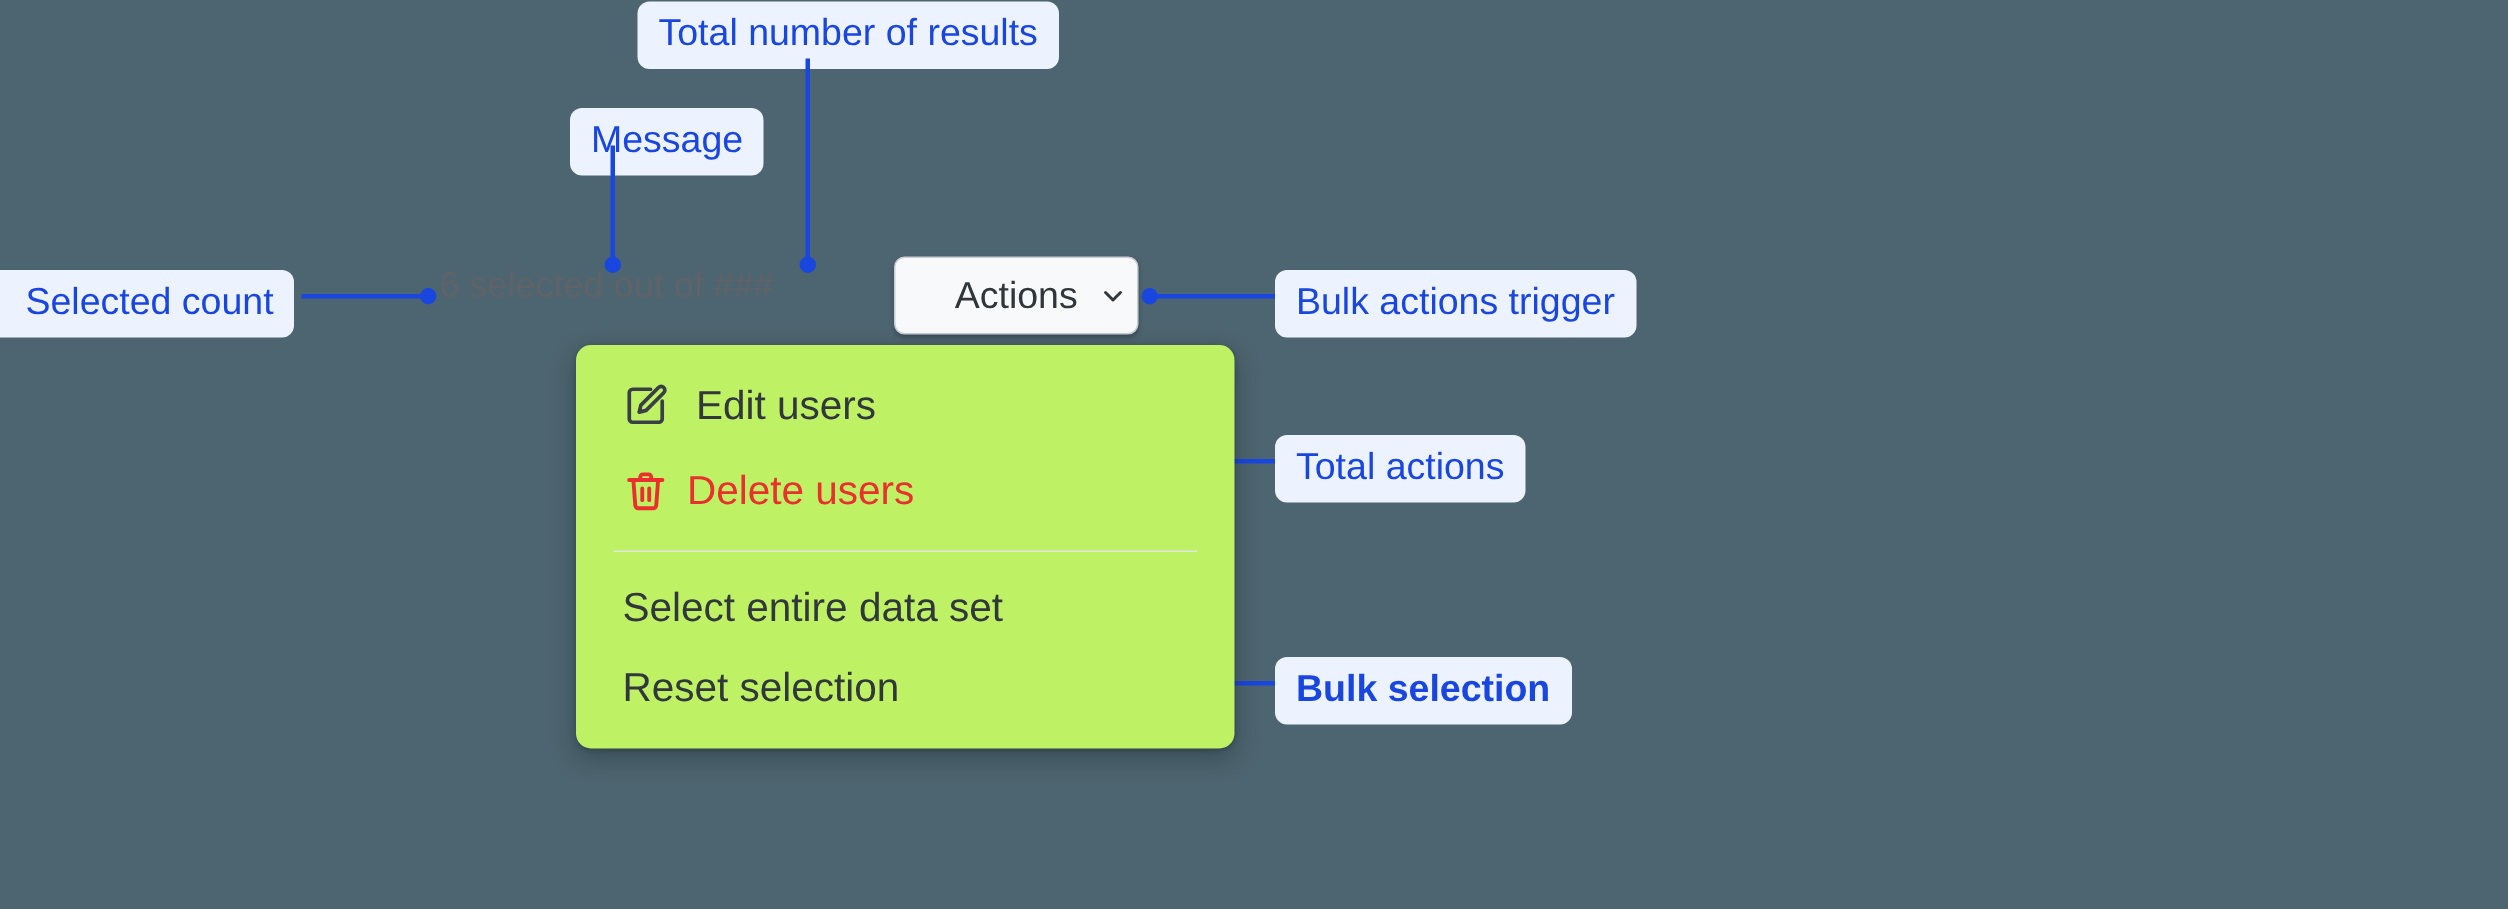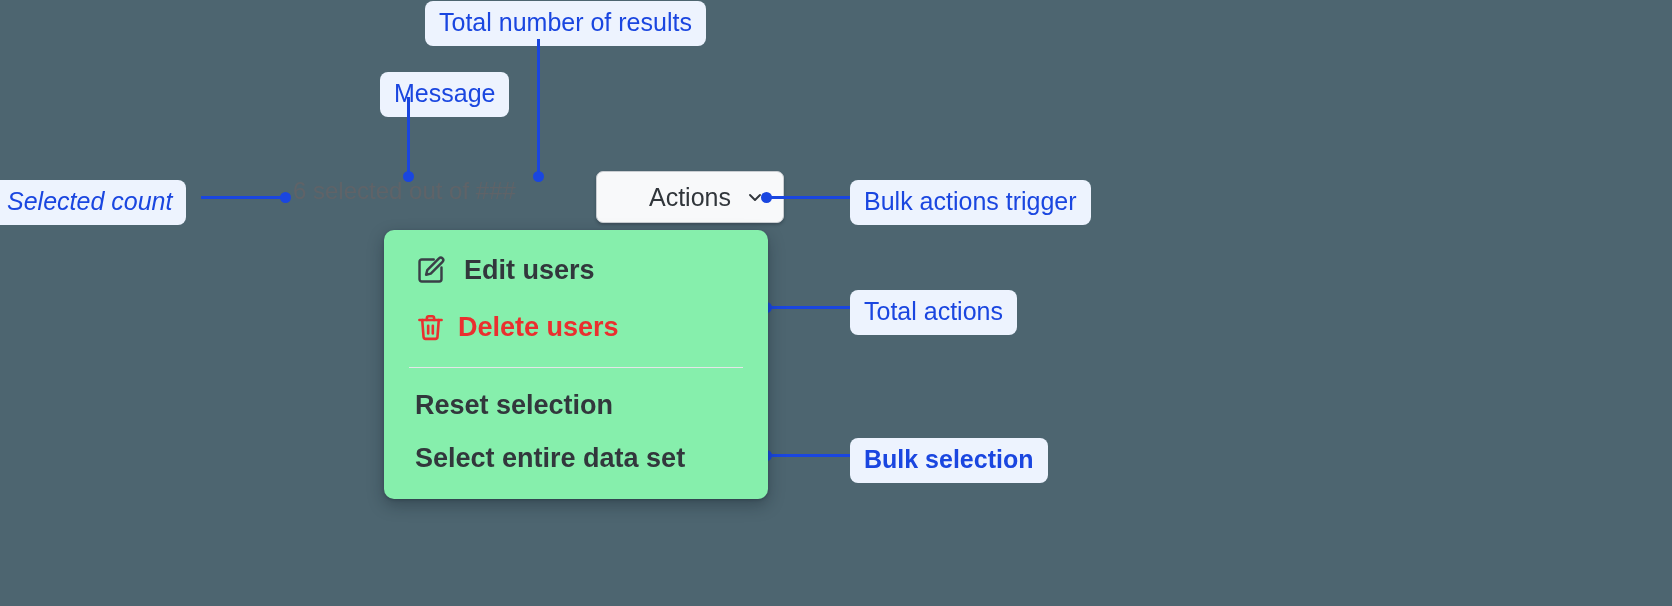--- a/index.html
+++ b/index.html
@@ -27,22 +27,21 @@
     font-size: 25px;
     line-height: 1;
     padding: 9px 14px 11px 14px;
     border-radius: 8px;
     white-space: nowrap;
     font-family: "Liberation Sans", sans-serif;
   }
   .anno.flush-left {
     border-top-left-radius: 0;
     border-bottom-left-radius: 0;
-    padding-left: 7px;
-    font-style: italic;
+    padding-left: 17px;
   }
 
   
   .conn-h {
     position: absolute;
     height: 3px;
     background: #1a46e0;
   }
   .conn-v {
     position: absolute;
@@ -66,21 +65,21 @@
     font-size: 24px;
     line-height: 1;
     white-space: nowrap;
   }
 
   
   .actions-btn {
     position: absolute;
     left: 596px;
     top: 171px;
-    width: 188px;
+    width: 163px;
     height: 52px;
     background: #f8f9fa;
     border: 1px solid #c9cdd1;
     border-radius: 7px;
     box-shadow: 0 2px 3px rgba(20,30,40,0.30);
     display: flex;
     align-items: center;
     justify-content: center;
     gap: 16px;
     box-sizing: border-box;
@@ -95,27 +94,26 @@
     display: block;
     width: 16px;
     height: 16px;
   }
 
   
   .menu {
     position: absolute;
     left: 384px;
     top: 230px;
-    width: 384px;
-    background: #86efac;
+    width: 439px;
+    background: #bef264;
     border-radius: 10px;
     box-shadow: 0 6px 16px rgba(15,25,35,0.34), 0 1px 3px rgba(15,25,35,0.25);
     padding: 12px 0 14px 0;
     box-sizing: border-box;
-    font-weight: bold;
   }
   .menu-item {
     display: flex;
     align-items: center;
     gap: 18px;
     padding: 13px 0 13px 31px;
     font-size: 27px;
     line-height: 1;
     color: #32373c;
     white-space: nowrap;
@@ -195,22 +193,22 @@
           <path d="M10.2 10.6v6"></path>
           <path d="M13.8 10.6v6"></path>
         </svg>
       </span>
       <span>Delete users</span>
     </div>
 
     <div class="menu-divider"></div>
 
     <div class="menu-item plain">
+      <span>Select entire data set</span>
+    </div>
+
+    <div class="menu-item plain">
       <span>Reset selection</span>
     </div>
 
-    <div class="menu-item plain">
-      <span>Select entire data set</span>
-    </div>
-
   </div>
 
 </div>
 
 </body></html>

